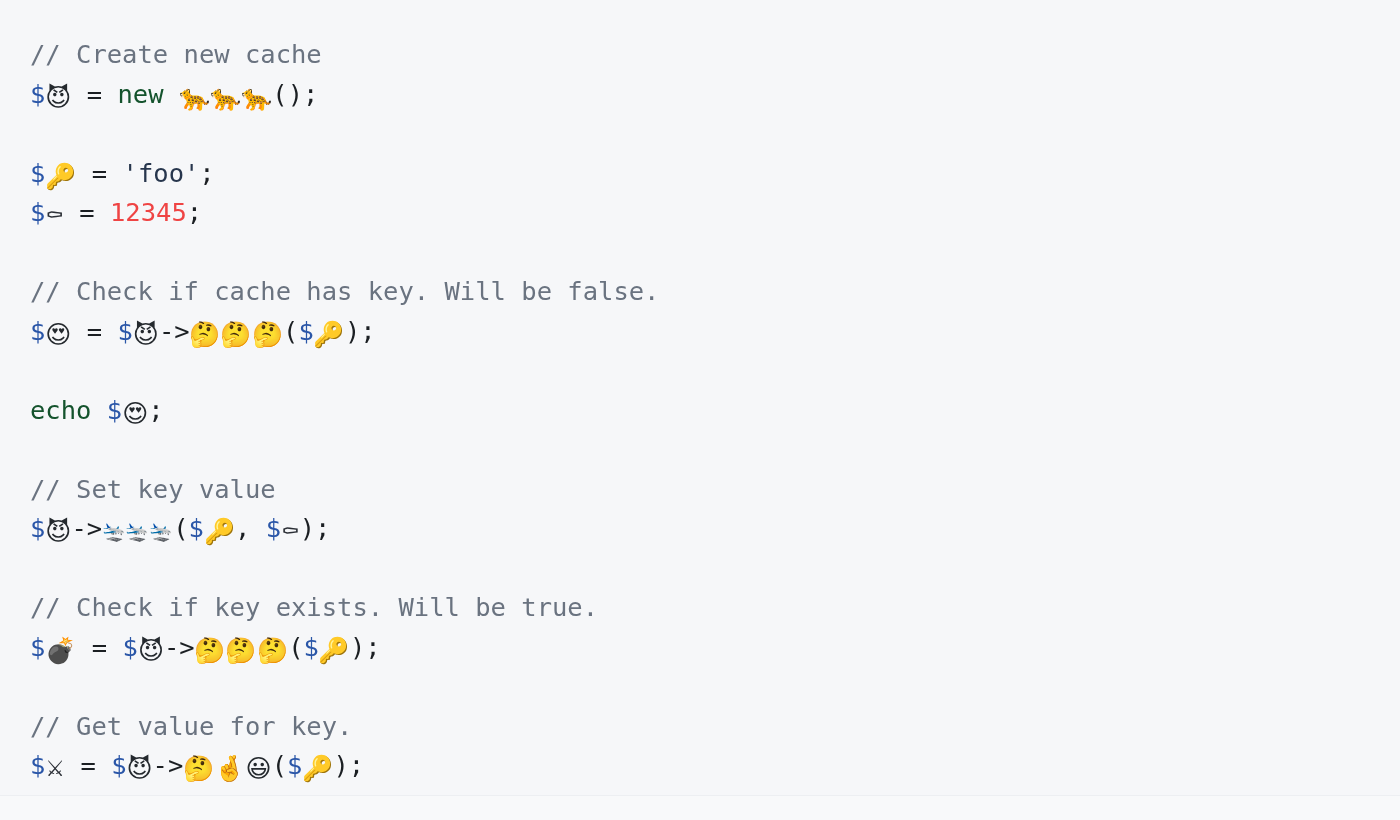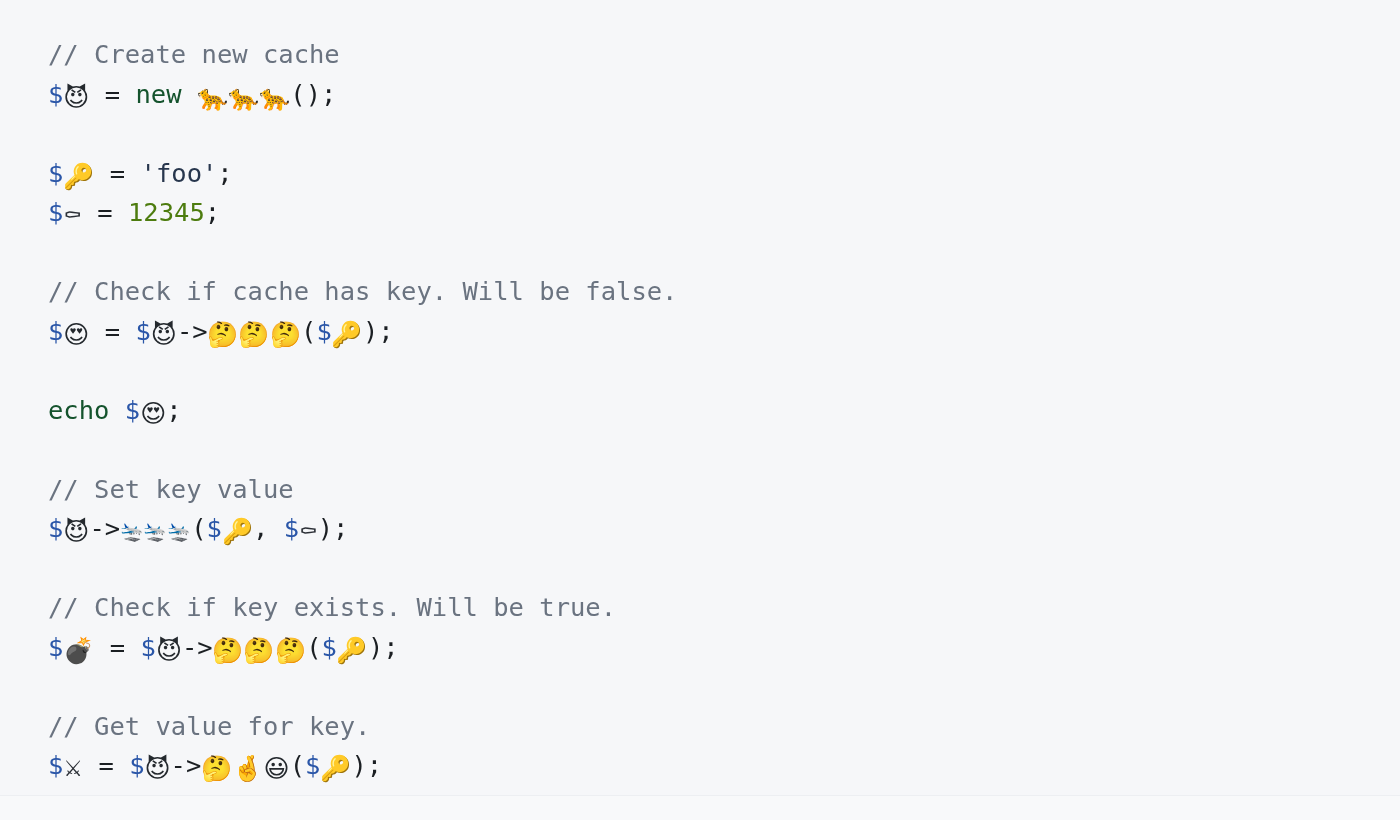--- a/index.html
+++ b/index.html
@@ -18,21 +18,21 @@
   #code-block {
     position: relative;
     width: 1400px;
     height: 820px;
     background: #f6f7f9;
     box-sizing: border-box;
     padding: 22px 0 0 0;
   }
 
   .code-area {
-    padding-left: 48px;
+    padding-left: 30px;
     padding-right: 20px;
   }
 
   .code-line {
     font-family: "DejaVu Sans Mono", "Liberation Mono", monospace;
     font-size: 25.5px;
     line-height: 39.5px;
     height: 39.5px;
     white-space: pre;
     letter-spacing: 0px;
@@ -87,21 +87,21 @@
     top: 796px;
     height: 24px;
     background: #f8f9fa;
   }
 </style>
 <style>
   body, #code-block { background: #f6f7f9; }
   .tok-comment { color: #6a7380; }
   .tok-keyword { color: #14532d; }
   .tok-var     { color: #2a56a8; }
-  .tok-number  { color: #4d7c0f; }
+  .tok-number  { color: #ef4444; }
   .tok-string  { color: #27364d; }
   .tok-punct, .tok-op, .tok-ident { color: #1b1f23; }
   #block-divider { background: #edeff2; }
 </style></head>
 <body>
 
 <div id="code-block">
   <pre class="code-area" id="code-area"><div class="code-line"><span class="tok-comment">// Create new cache</span></div><div class="code-line"><span class="tok-var">$</span><span class="emoji">😈</span><span class="tok-ident"> </span><span class="tok-op">=</span><span class="tok-ident"> </span><span class="tok-keyword">new</span><span class="tok-ident"> </span><span class="emoji">🐆</span><span class="emoji">🐆</span><span class="emoji">🐆</span><span class="tok-punct">();</span></div><div class="code-line blank">&nbsp;</div><div class="code-line"><span class="tok-var">$</span><span class="emoji">🔑</span><span class="tok-ident"> </span><span class="tok-op">=</span><span class="tok-ident"> </span><span class="tok-string">'foo'</span><span class="tok-punct">;</span></div><div class="code-line"><span class="tok-var">$</span><span class="emoji mono">⚰</span><span class="tok-ident"> </span><span class="tok-op">=</span><span class="tok-ident"> </span><span class="tok-number">12345</span><span class="tok-punct">;</span></div><div class="code-line blank">&nbsp;</div><div class="code-line"><span class="tok-comment">// Check if cache has key. Will be false.</span></div><div class="code-line"><span class="tok-var">$</span><span class="emoji">😍</span><span class="tok-ident"> </span><span class="tok-op">=</span><span class="tok-ident"> </span><span class="tok-var">$</span><span class="emoji">😈</span><span class="tok-op">-&gt;</span><span class="emoji">🤔</span><span class="emoji">🤔</span><span class="emoji">🤔</span><span class="tok-punct">(</span><span class="tok-var">$</span><span class="emoji">🔑</span><span class="tok-punct">);</span></div><div class="code-line blank">&nbsp;</div><div class="code-line"><span class="tok-keyword">echo</span><span class="tok-ident"> </span><span class="tok-var">$</span><span class="emoji">😍</span><span class="tok-punct">;</span></div><div class="code-line blank">&nbsp;</div><div class="code-line"><span class="tok-comment">// Set key value</span></div><div class="code-line"><span class="tok-var">$</span><span class="emoji">😈</span><span class="tok-op">-&gt;</span><span class="emoji mono small">🛬</span><span class="emoji mono small">🛬</span><span class="emoji mono small">🛬</span><span class="tok-punct">(</span><span class="tok-var">$</span><span class="emoji">🔑</span><span class="tok-punct">,</span><span class="tok-ident"> </span><span class="tok-var">$</span><span class="emoji mono">⚰</span><span class="tok-punct">);</span></div><div class="code-line blank">&nbsp;</div><div class="code-line"><span class="tok-comment">// Check if key exists. Will be true.</span></div><div class="code-line"><span class="tok-var">$</span><span class="emoji">💣</span><span class="tok-ident"> </span><span class="tok-op">=</span><span class="tok-ident"> </span><span class="tok-var">$</span><span class="emoji">😈</span><span class="tok-op">-&gt;</span><span class="emoji">🤔</span><span class="emoji">🤔</span><span class="emoji">🤔</span><span class="tok-punct">(</span><span class="tok-var">$</span><span class="emoji">🔑</span><span class="tok-punct">);</span></div><div class="code-line blank">&nbsp;</div><div class="code-line"><span class="tok-comment">// Get value for key.</span></div><div class="code-line"><span class="tok-var">$</span><span class="emoji mono">⚔</span><span class="tok-ident"> </span><span class="tok-op">=</span><span class="tok-ident"> </span><span class="tok-var">$</span><span class="emoji">😈</span><span class="tok-op">-&gt;</span><span class="emoji">🤔</span><span class="emoji">🤞</span><span class="emoji">😃</span><span class="tok-punct">(</span><span class="tok-var">$</span><span class="emoji">🔑</span><span class="tok-punct">);</span></div></pre>
   <div id="block-divider"></div>
   <div id="block-footer"></div>

